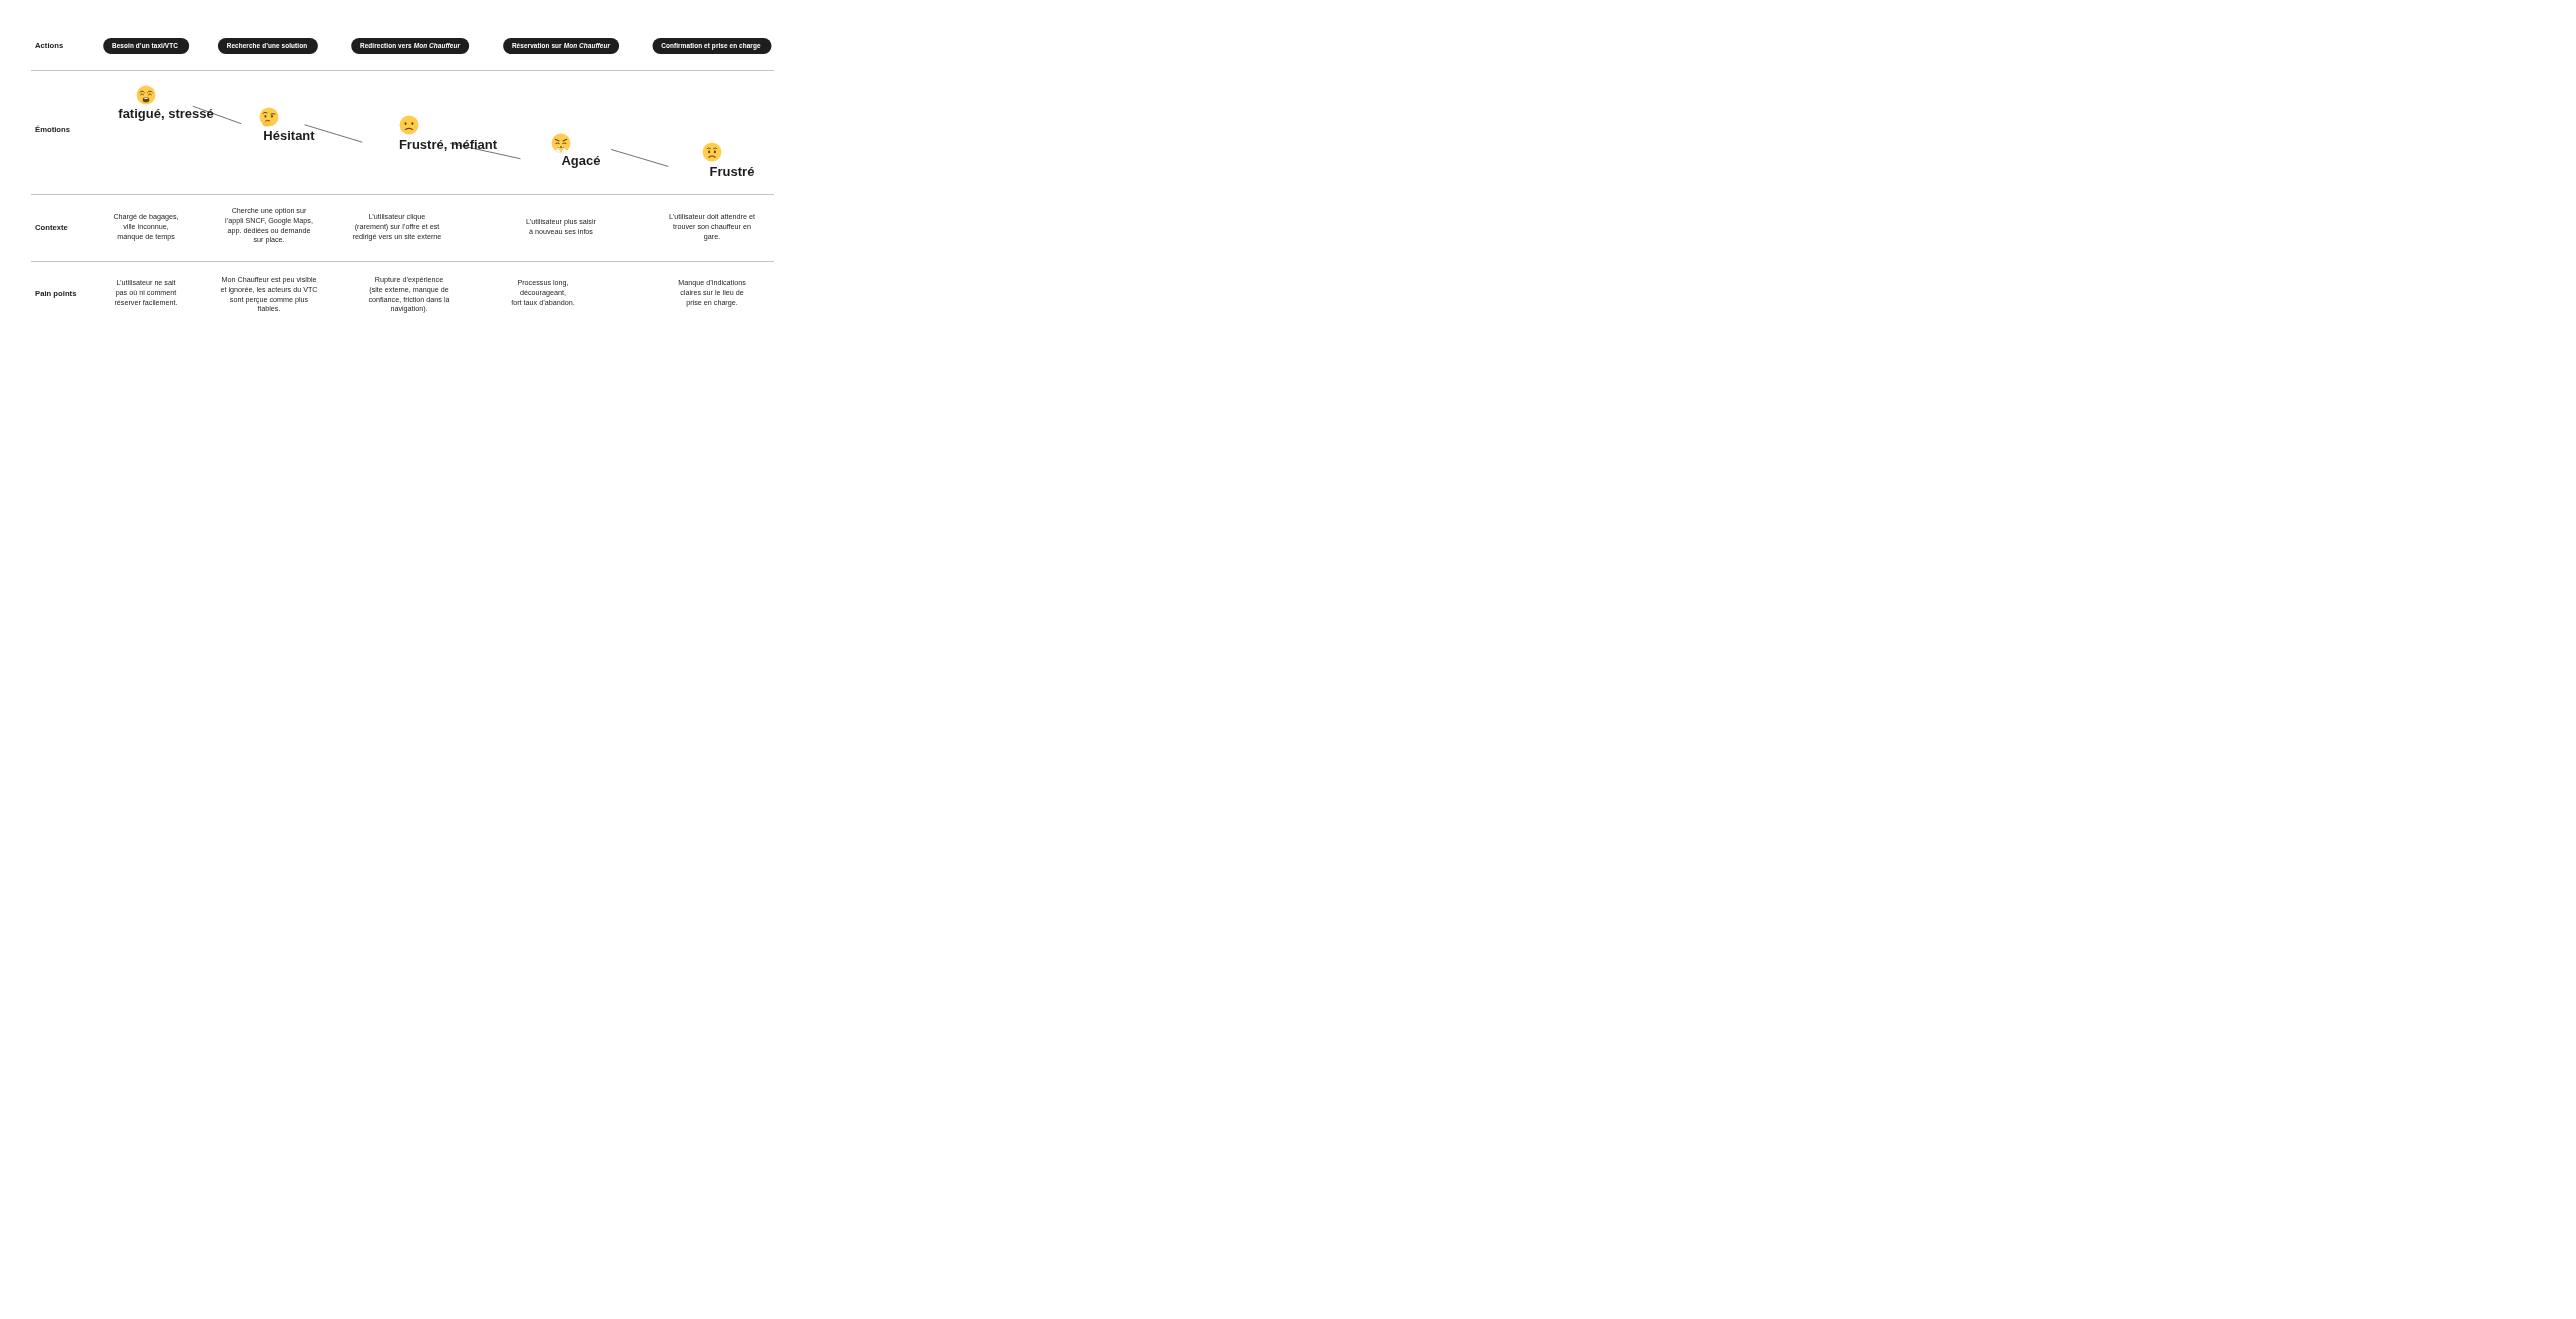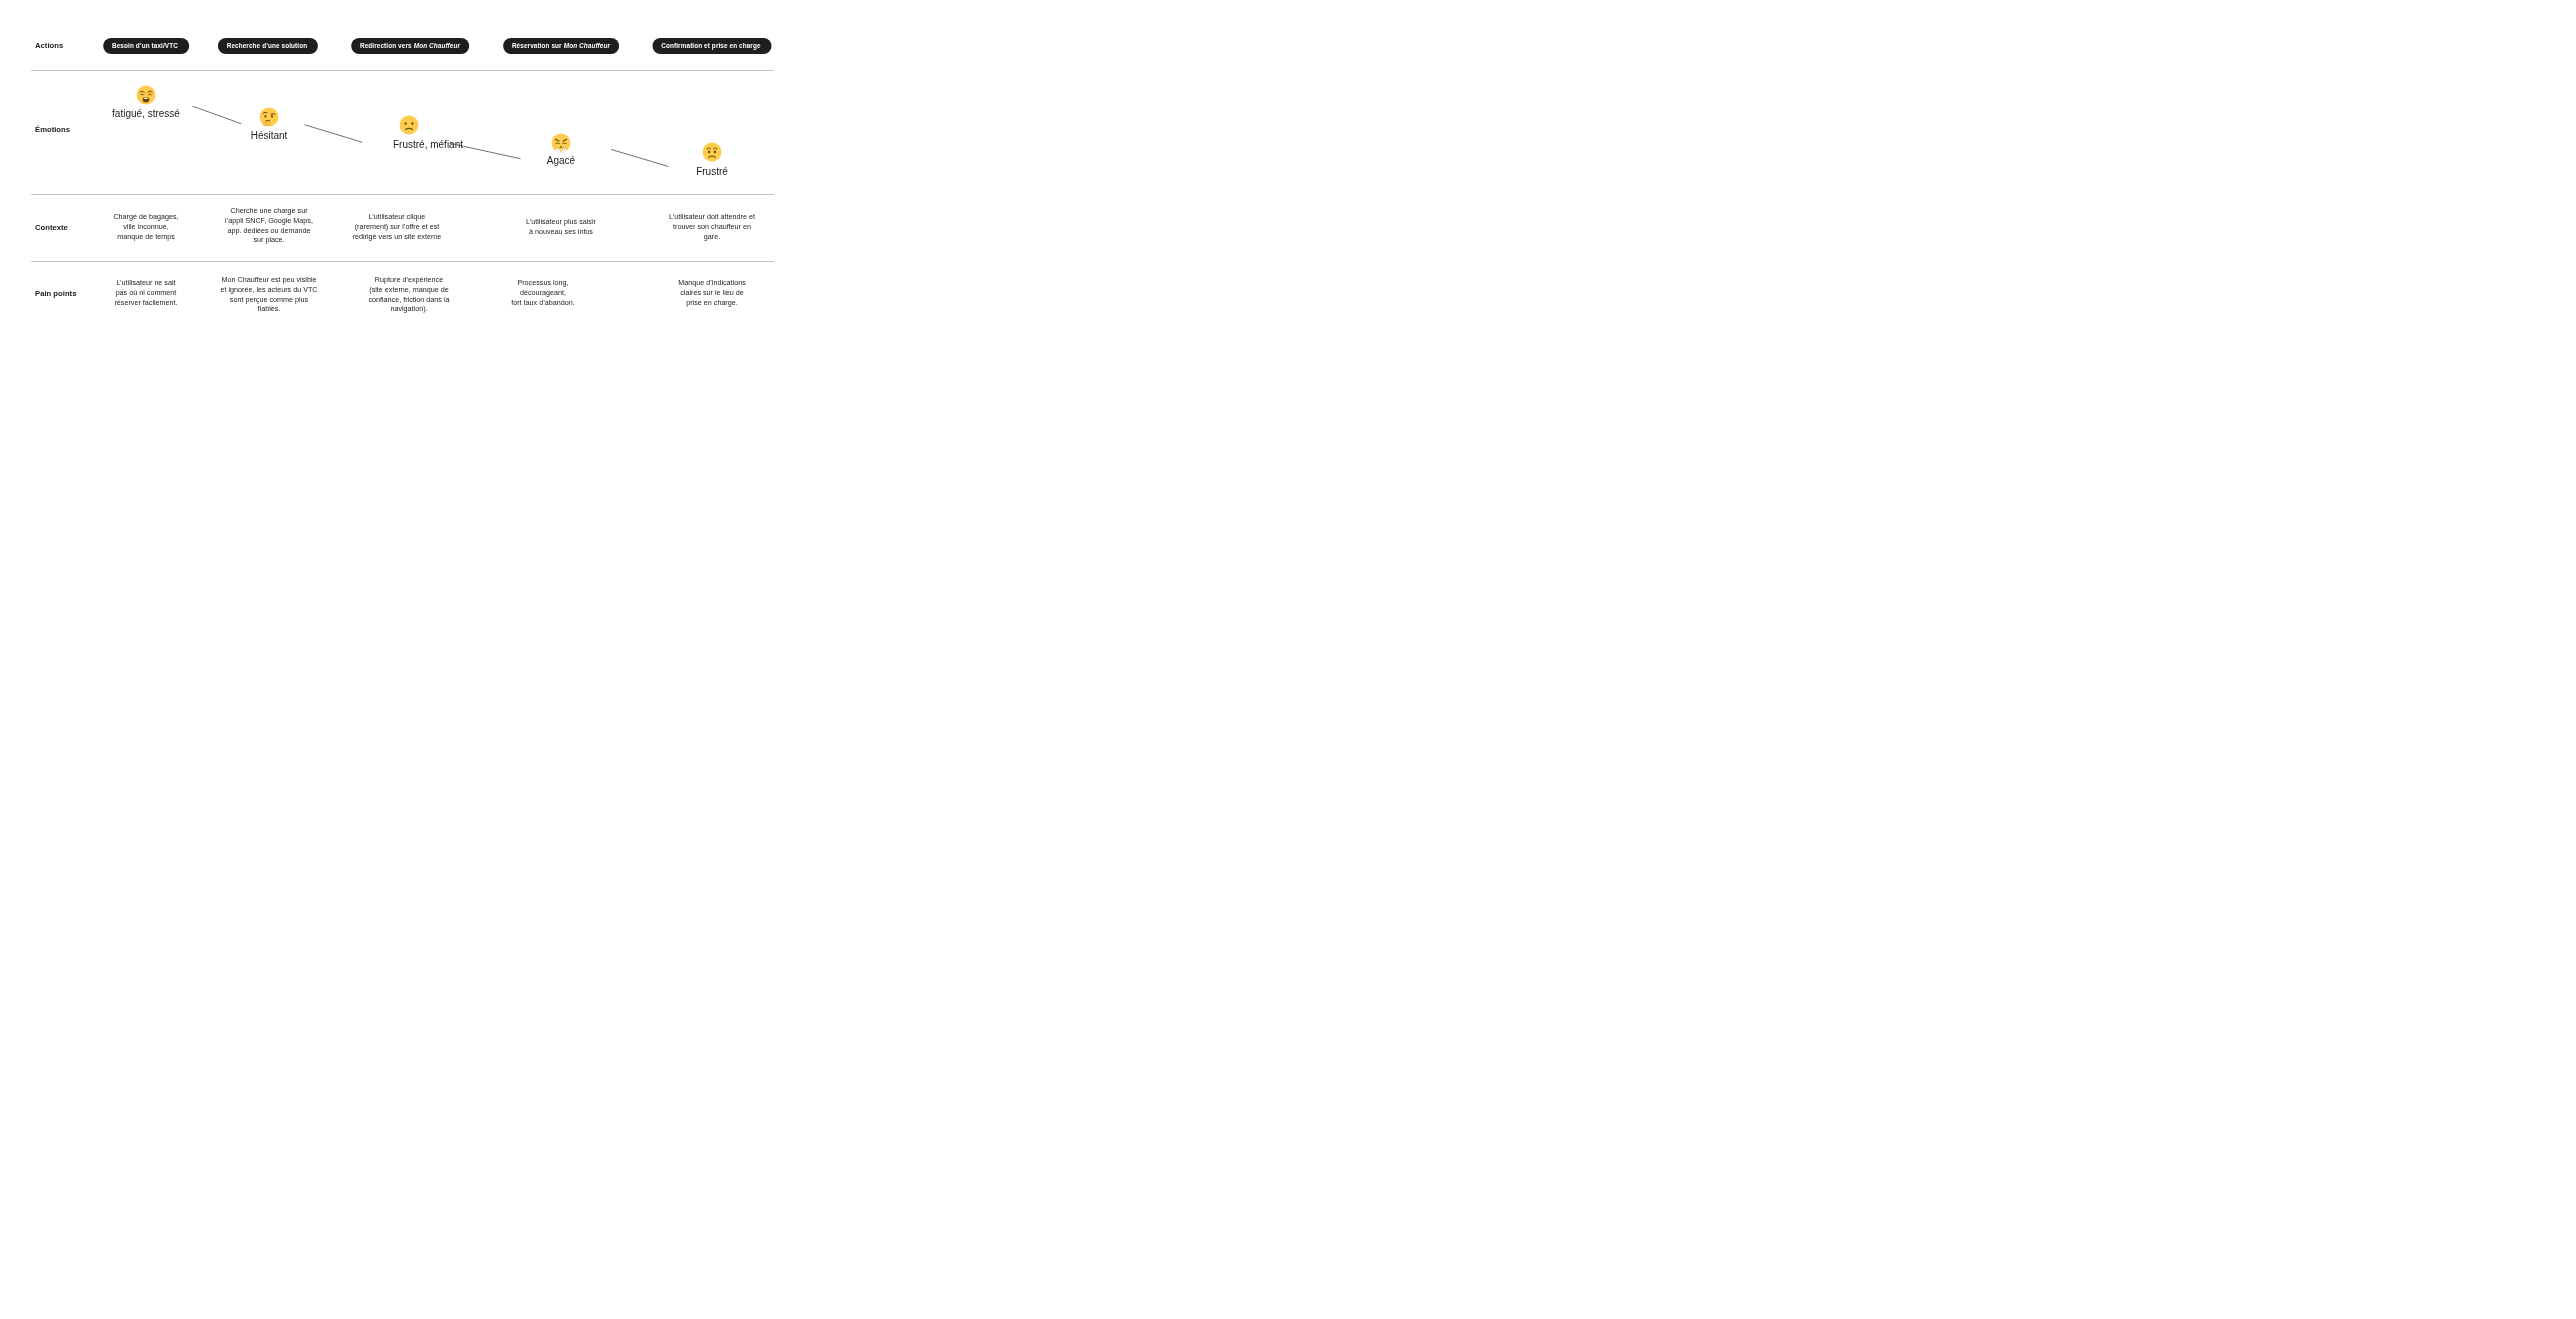--- a/index.html
+++ b/index.html
@@ -5,21 +5,21 @@
   html,body{margin:0;padding:0;background:#ffffff;}
   body{font-family:"Liberation Sans","DejaVu Sans",sans-serif;color:#1d1d1b;}
   .canvas{position:relative;width:808px;height:352px;background:#ffffff;overflow:hidden;}
   .row-label{position:absolute;left:35px;transform:translateY(-50%);font-size:7.7px;font-weight:700;white-space:nowrap;}
   .divider{position:absolute;left:31px;width:743px;height:1px;background:#c4c4c4;}
   .pill{position:absolute;top:38px;height:15.5px;transform:translateX(-50%);background:#1e1e1e;color:#ffffff;
         border-radius:5151px;display:inline-flex;align-items:center;justify-content:center;
         padding:0 8.8px;font-size:6.4px;font-weight:700;white-space:nowrap;letter-spacing:0.1px;}
   .pill .em{font-style:italic;font-weight:700;margin-left:2.1px;}
   .emoji{position:absolute;transform:translate(-50%,-50%);line-height:0;}
-  .emo-label{position:absolute;transform:translate(-50%,-50%);font-size:10px;font-weight:400;white-space:nowrap;}
+  .emo-label{position:absolute;transform:translate(-50%,-50%);font-size:13px;font-weight:700;white-space:nowrap;margin-left:20px;}
   .cell{position:absolute;width:144px;transform:translate(-50%,-50%);font-size:7.2px;line-height:9.8px;
         text-align:center;white-space:pre-line;}
   .connectors{position:absolute;inset:0;pointer-events:none;}
 </style>
 </head>
 <body>
 
 <div class="canvas">
 
   <div class="row-label" style="top:45px">Actions</div>
@@ -122,21 +122,21 @@
       <ellipse cx="13" cy="17.8" rx="1.9" ry="2.6" fill="#664500"></ellipse>
       <ellipse cx="23" cy="17.8" rx="1.9" ry="2.6" fill="#664500"></ellipse>
       <path d="M12.5,27.5 Q18,22.8 23.5,27.5" fill="none" stroke="#664500" stroke-width="1.8" stroke-linecap="round"></path>
     </svg>
   </div>
   <div class="emo-label" style="left:712px;top:171px">Frustré</div>
 
   <div class="cell" style="left:146px;top:227px">Chargé de bagages,
 ville inconnue,
 manque de temps</div>
-  <div class="cell" style="left:269px;top:226px">Cherche une charge sur
+  <div class="cell" style="left:269px;top:226px">Cherche une option sur
 l’appli SNCF, Google Maps,
 app. dédiées ou demande
 sur place.</div>
   <div class="cell" style="left:397px;top:227px">L’utilisateur clique
 (rarement) sur l’offre et est
 redirigé vers un site externe</div>
   <div class="cell" style="left:561px;top:227px">L’utilisateur plus saisir
 à nouveau ses infos</div>
   <div class="cell" style="left:712px;top:227px">L’utilisateur doit attendre et
 trouver son chauffeur en

